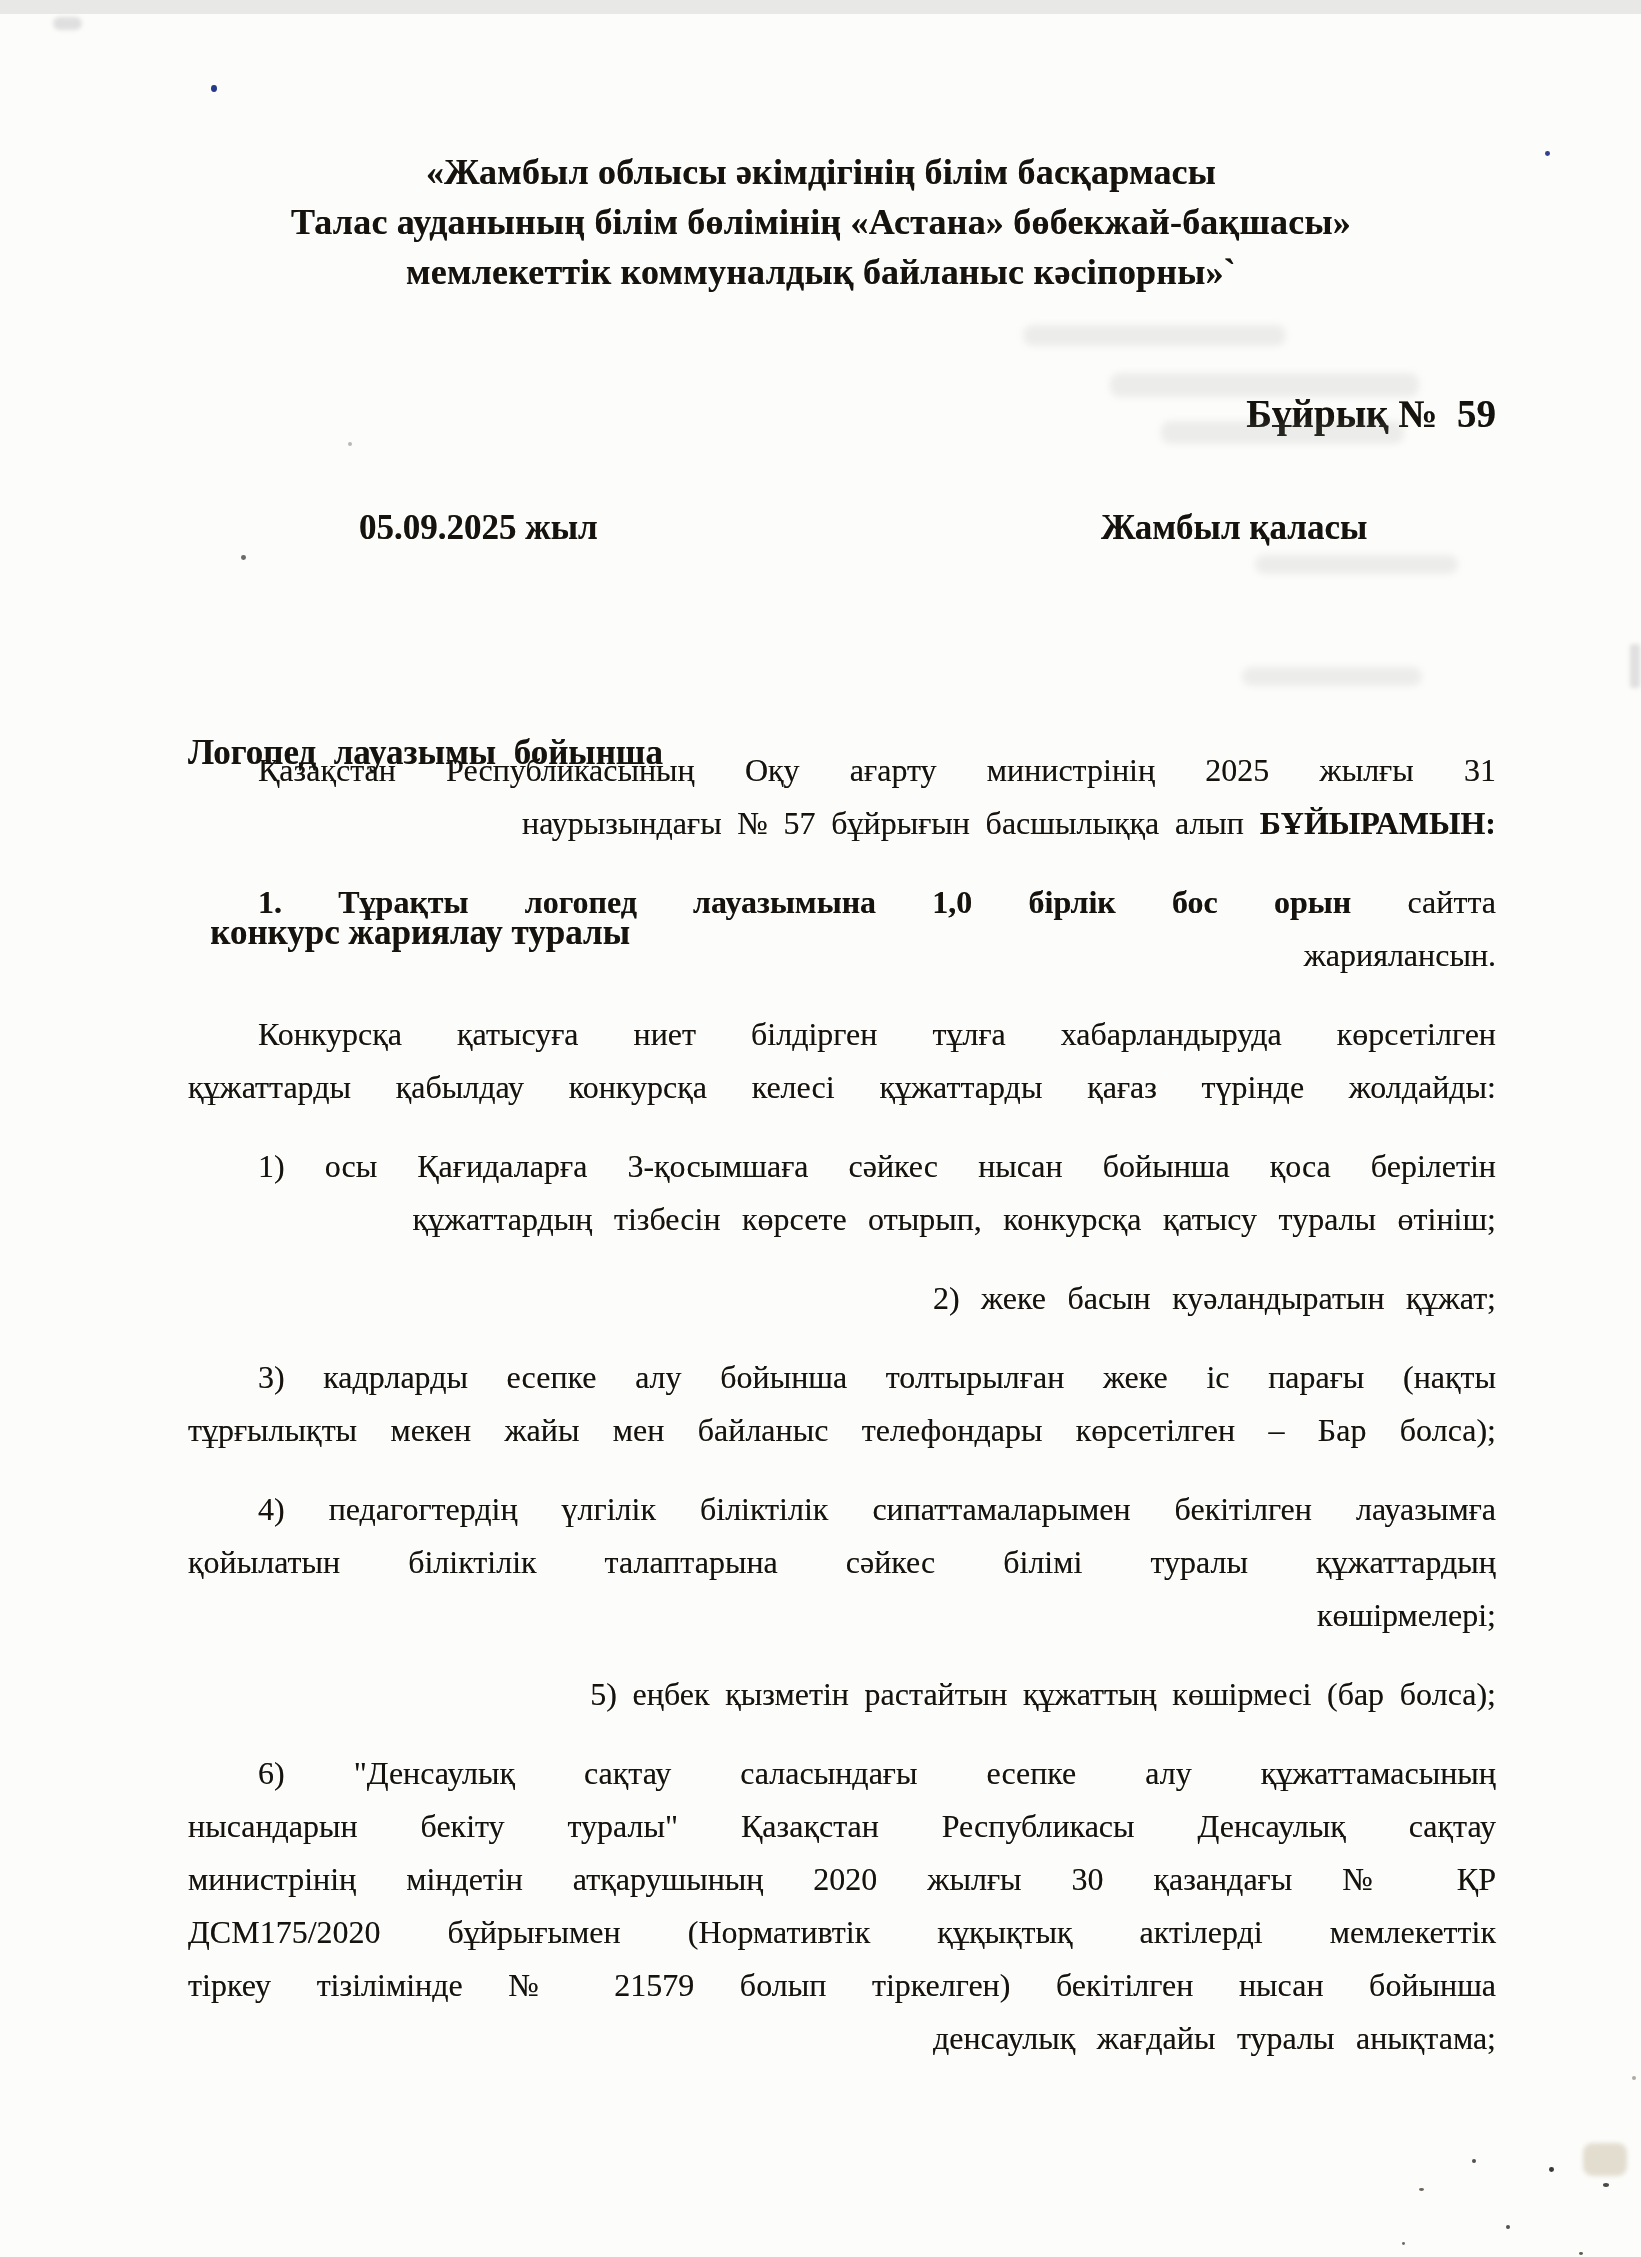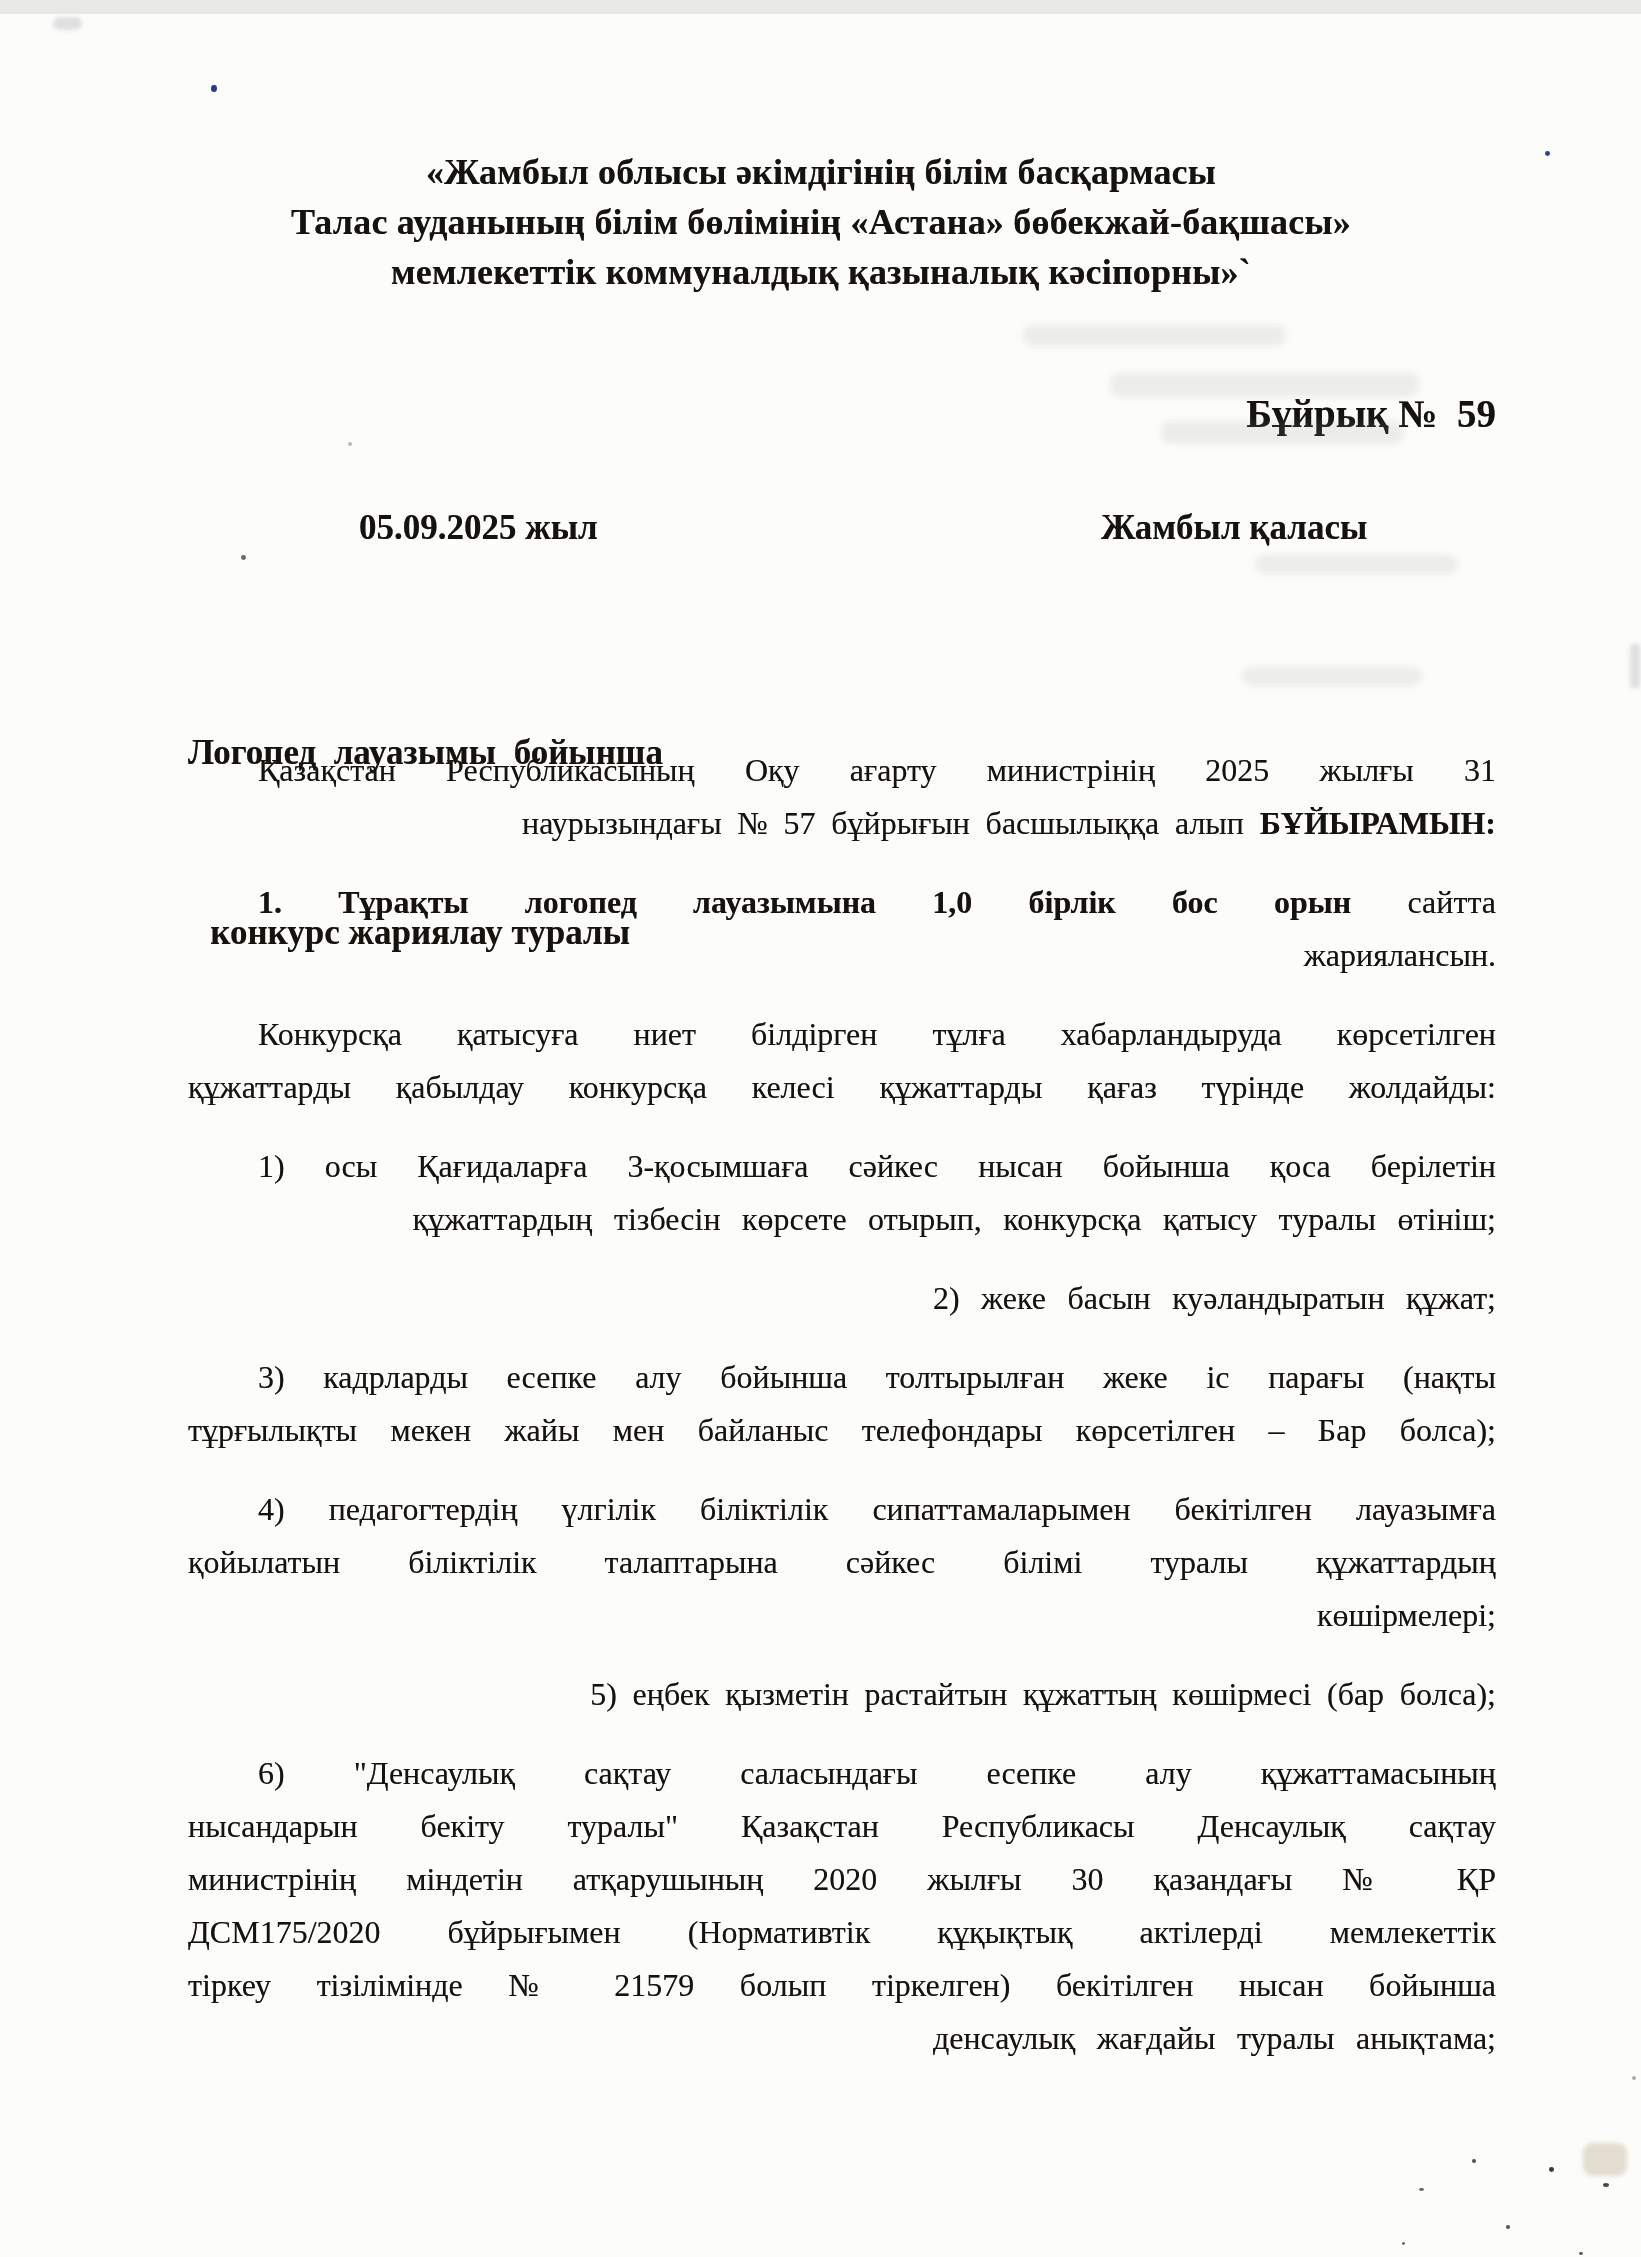--- a/index.html
+++ b/index.html
@@ -54,21 +54,21 @@
   .speck{position:absolute;border-radius:50%;}
 </style>
 </head>
 <body>
 
 <div class="page">
 
   <div class="org-header">
     <div>«Жамбыл облысы әкімдігінің білім басқармасы</div>
     <div>Талас ауданының білім бөлімінің «Астана» бөбекжай-бақшасы»</div>
-    <div>мемлекеттік коммуналдық қазыналық кәсіпорны»`</div>
+    <div>мемлекеттік коммуналдық байланыс кәсіпорны»`</div>
   </div>
 
   <div class="order-no">Бұйрық №  59</div>
 
   <div class="date-city-row">
     <span class="order-date">05.09.2025 жыл</span>
     <span class="order-city">Жамбыл қаласы</span>
   </div>
 
   <div class="subject">

